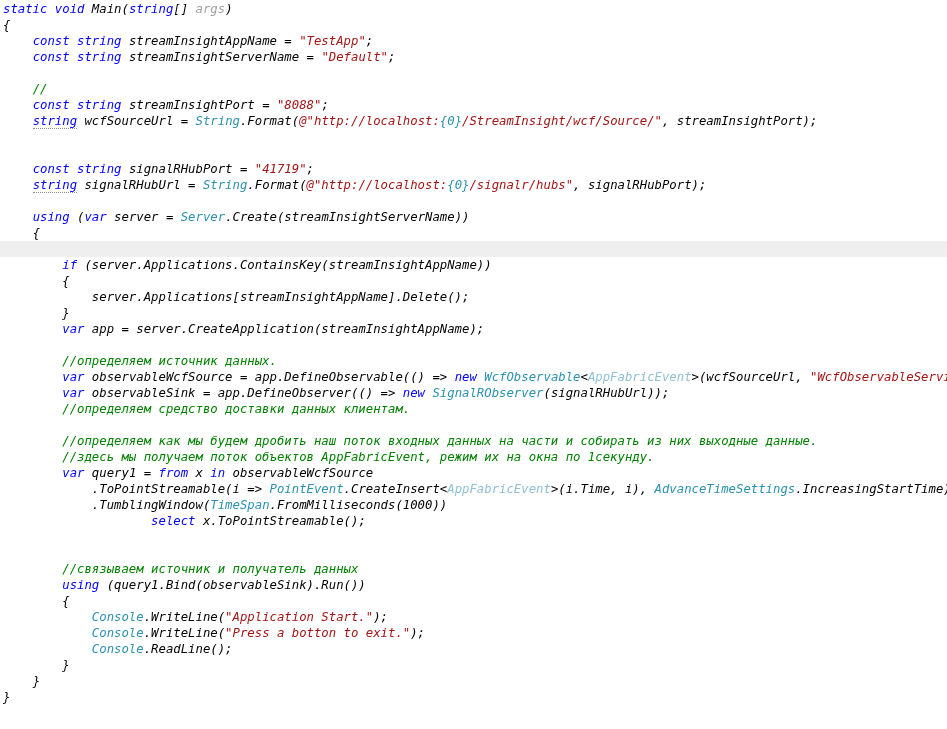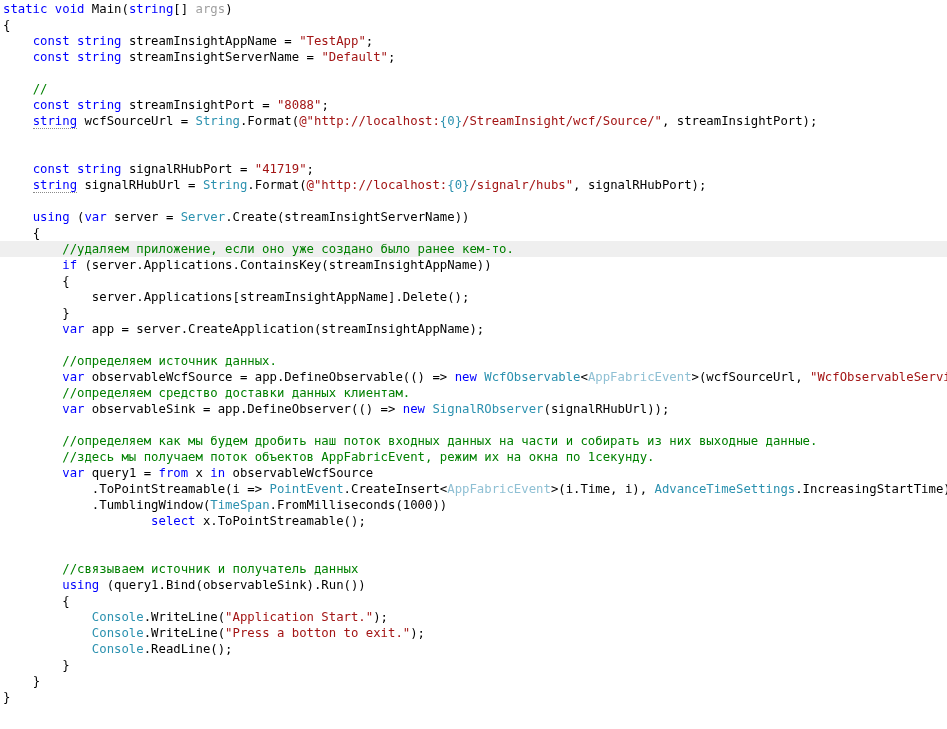--- a/index.html
+++ b/index.html
@@ -18,20 +18,21 @@
     background: #ffffff;
     overflow: hidden;
   }
   .code-area {
     position: absolute;
     top: 0;
     left: 0;
     width: 826px;
     padding-top: 1px;
     box-sizing: border-box;
+    font-style: italic;
   }
   .line {
     position: relative;
     height: 16px;
     line-height: 16px;
     font-size: 12.3px;
     white-space: pre;
     color: #000000;
     letter-spacing: 0px;
     padding-left: 3px;
@@ -66,31 +67,31 @@
       <div class="line"><span class="pln">    </span><span class="cmt">//</span></div>
       <div class="line"><span class="pln">    </span><span class="kw">const </span><span class="kw">string </span><span class="pln">streamInsightPort = </span><span class="str">"8088"</span><span class="pln">;</span></div>
       <div class="line"><span class="pln">    </span><span class="kw sq">string</span><span class="pln"> wcfSourceUrl = </span><span class="type">String</span><span class="pln">.Format(</span><span class="str">@"http://localhost:</span><span class="fmt">{0}</span><span class="str">/StreamInsight/wcf/Source/"</span><span class="pln">, streamInsightPort);</span></div>
       <div class="line">&nbsp;</div>
       <div class="line">&nbsp;</div>
       <div class="line"><span class="pln">    </span><span class="kw">const </span><span class="kw">string </span><span class="pln">signalRHubPort = </span><span class="str">"41719"</span><span class="pln">;</span></div>
       <div class="line"><span class="pln">    </span><span class="kw sq">string</span><span class="pln"> signalRHubUrl = </span><span class="type">String</span><span class="pln">.Format(</span><span class="str">@"http://localhost:</span><span class="fmt">{0}</span><span class="str">/signalr/hubs"</span><span class="pln">, signalRHubPort);</span></div>
       <div class="line">&nbsp;</div>
       <div class="line"><span class="pln">    </span><span class="kw">using </span><span class="pln">(</span><span class="kw">var </span><span class="pln">server = </span><span class="type">Server</span><span class="pln">.Create(streamInsightServerName))</span></div>
       <div class="line"><span class="pln">    </span><span class="pln">{</span></div>
-      <div class="line highlight"><span class="pln">        </span><span class="cmt">//удаляем приложение, если оно уже создано было ранее кем-то.</span></div>
+      <div class="line highlight"><span class="pln">        </span></div>
       <div class="line"><span class="pln">        </span><span class="kw">if </span><span class="pln">(server.Applications.ContainsKey(streamInsightAppName))</span></div>
       <div class="line"><span class="pln">        </span><span class="pln">{</span></div>
       <div class="line"><span class="pln">            </span><span class="pln">server.Applications[streamInsightAppName].Delete();</span></div>
       <div class="line"><span class="pln">        </span><span class="pln">}</span></div>
       <div class="line"><span class="pln">        </span><span class="kw">var </span><span class="pln">app = server.CreateApplication(streamInsightAppName);</span></div>
       <div class="line">&nbsp;</div>
       <div class="line"><span class="pln">        </span><span class="cmt">//определяем источник данных.</span></div>
       <div class="line"><span class="pln">        </span><span class="kw">var </span><span class="pln">observableWcfSource = app.DefineObservable(() =&gt; </span><span class="kw">new </span><span class="type">WcfObservable</span><span class="pln">&lt;</span><span class="gen">AppFabricEvent</span><span class="pln">&gt;(wcfSourceUrl, </span><span class="str">"WcfObservableService"</span></div>
+      <div class="line"><span class="pln">        </span><span class="kw">var </span><span class="pln">observableSink = app.DefineObserver(() =&gt; </span><span class="kw">new </span><span class="type">SignalRObserver</span><span class="pln">(signalRHubUrl));</span></div>
       <div class="line"><span class="pln">        </span><span class="cmt">//определяем средство доставки данных клиентам.</span></div>
-      <div class="line"><span class="pln">        </span><span class="kw">var </span><span class="pln">observableSink = app.DefineObserver(() =&gt; </span><span class="kw">new </span><span class="type">SignalRObserver</span><span class="pln">(signalRHubUrl));</span></div>
       <div class="line">&nbsp;</div>
       <div class="line"><span class="pln">        </span><span class="cmt">//определяем как мы будем дробить наш поток входных данных на части и собирать из них выходные данные.</span></div>
       <div class="line"><span class="pln">        </span><span class="cmt">//здесь мы получаем поток объектов AppFabricEvent, режим их на окна по 1секунду.</span></div>
       <div class="line"><span class="pln">        </span><span class="kw">var </span><span class="pln">query1 = </span><span class="kw">from </span><span class="pln">x </span><span class="kw">in </span><span class="pln">observableWcfSource</span></div>
       <div class="line"><span class="pln">            </span><span class="pln">.ToPointStreamable(i =&gt; </span><span class="type">PointEvent</span><span class="pln">.CreateInsert&lt;</span><span class="gen">AppFabricEvent</span><span class="pln">&gt;(i.Time, i), </span><span class="type">AdvanceTimeSettings</span><span class="pln">.IncreasingStartTime)</span></div>
       <div class="line"><span class="pln">            </span><span class="pln">.TumblingWindow(</span><span class="type">TimeSpan</span><span class="pln">.FromMilliseconds(1000))</span></div>
       <div class="line"><span class="pln">                    </span><span class="kw">select </span><span class="pln">x.ToPointStreamable();</span></div>
       <div class="line">&nbsp;</div>
       <div class="line">&nbsp;</div>
       <div class="line"><span class="pln">        </span><span class="cmt">//связываем источник и получатель данных</span></div>

